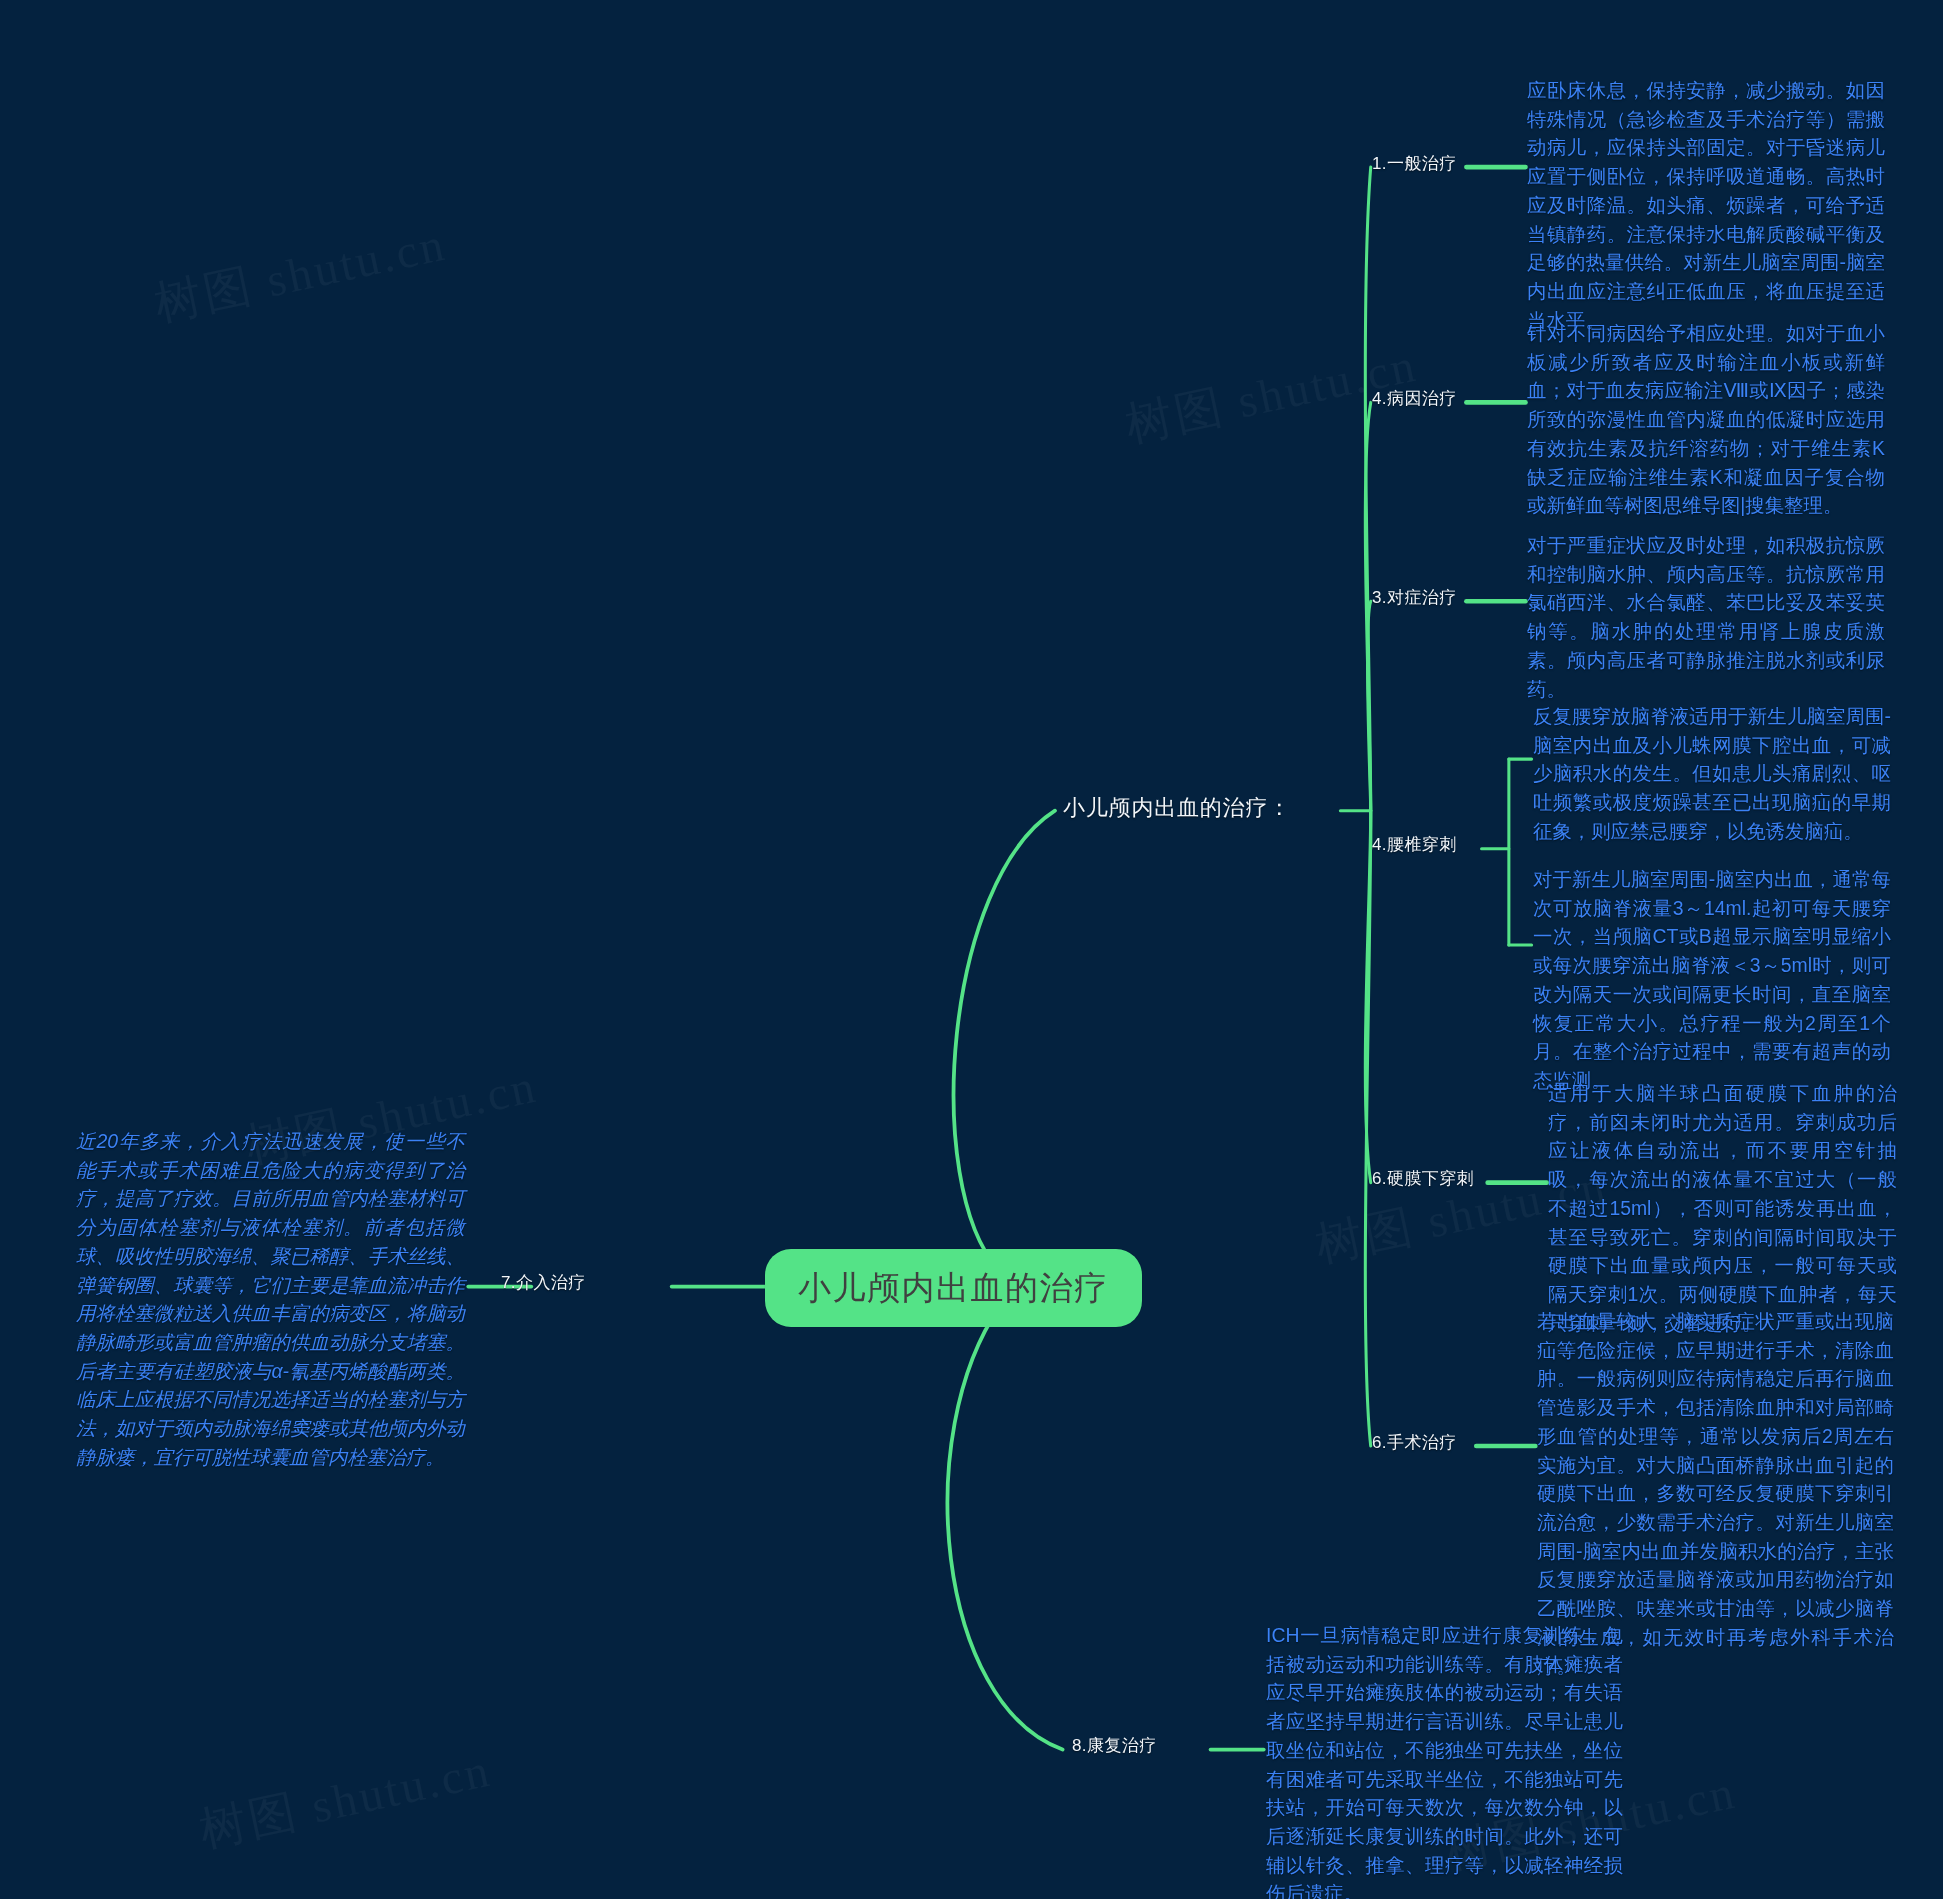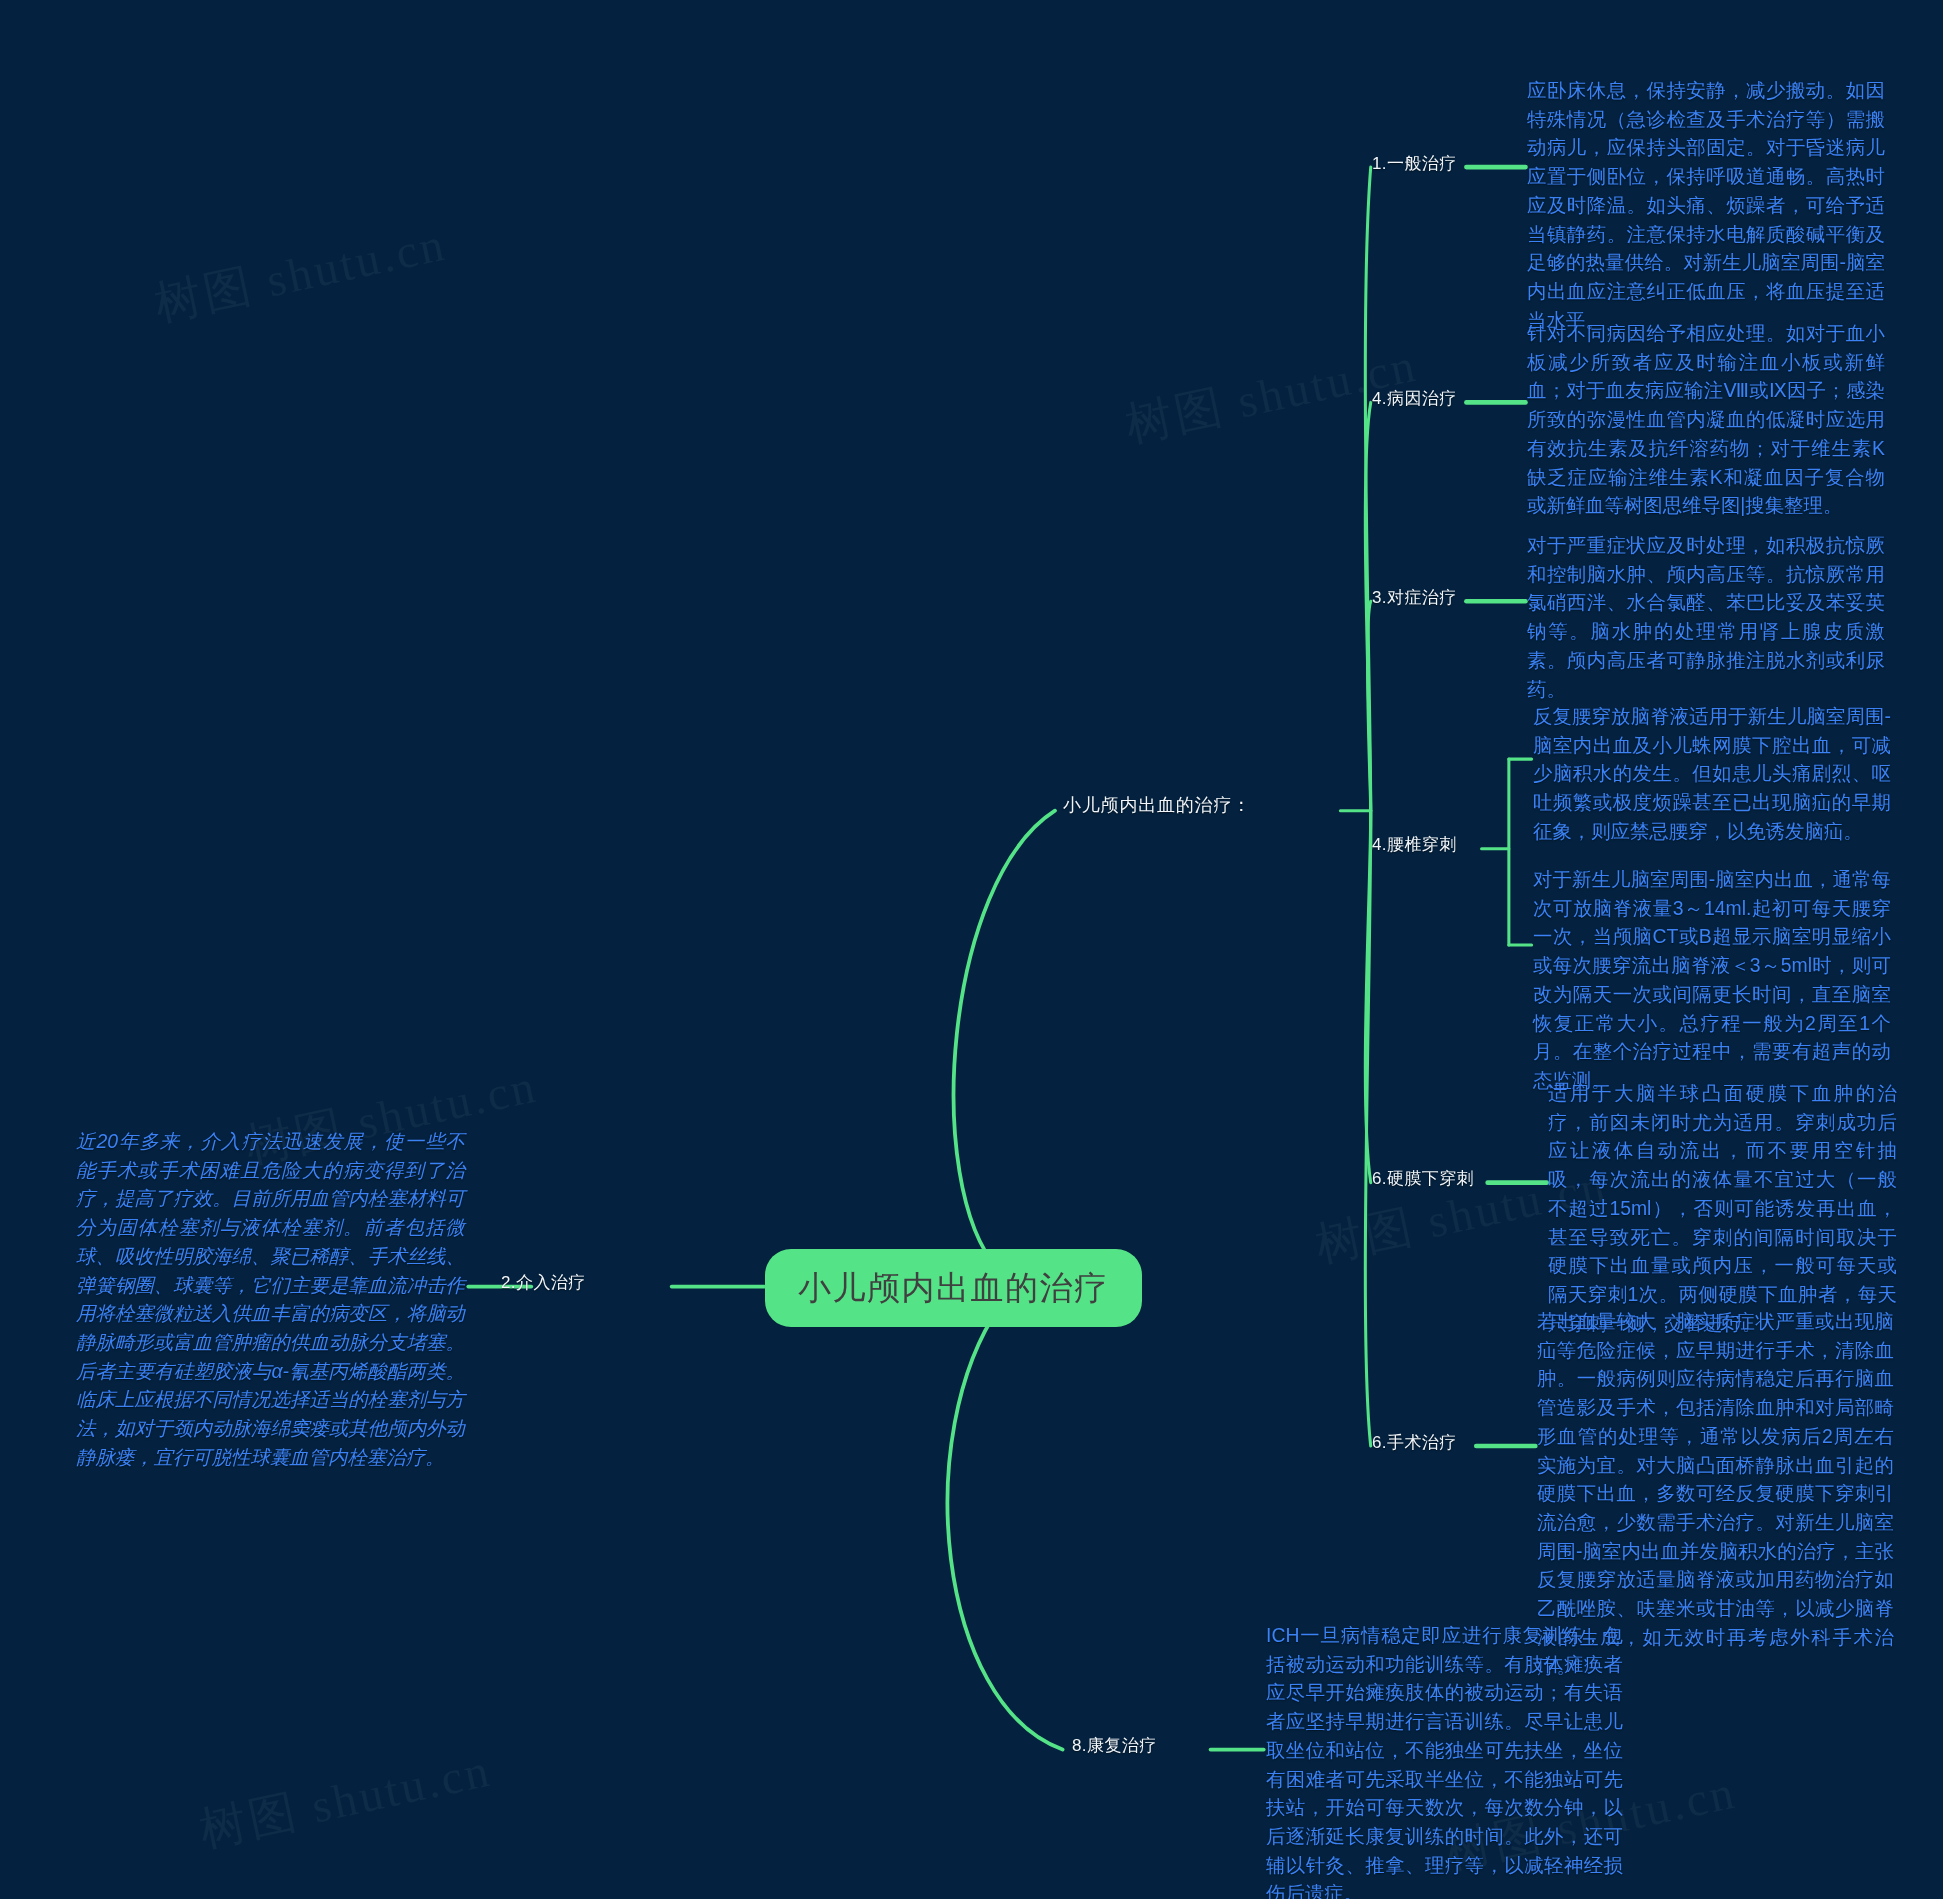--- a/index.html
+++ b/index.html
@@ -32,21 +32,21 @@
     color:#404040;
     border-radius:26px;
     padding:16.7px 33px;
     font-size:33px;
     letter-spacing:1.5px;
     white-space:nowrap;
     box-shadow:0 0 0 0.8px rgba(0,0,0,.05);
   }
   .mid-label{
     color:#f2f6fa;
-    font-size:18px;
+    font-size:22px;
     letter-spacing:0.8px;
     white-space:nowrap;
     text-shadow:0 0.8px 1.5px rgba(0,0,0,.55);
   }
   .branch-label{
     color:#f2f6fa;
     font-size:17px;
     letter-spacing:0.4px;
     white-space:nowrap;
     text-shadow:0 0.8px 1.5px rgba(0,0,0,.55);
@@ -111,21 +111,21 @@
   <div class="node root" style="left:765px;top:1249px;">小儿颅内出血的治疗</div>
 
   <div class="node mid-label" style="left:1063px;top:793px;">小儿颅内出血的治疗：</div>
 
   <div class="node branch-label" style="left:1372px;top:152px;">1.一般治疗</div>
   <div class="node branch-label" style="left:1372px;top:387px;">4.病因治疗</div>
   <div class="node branch-label" style="left:1372px;top:586px;">3.对症治疗</div>
   <div class="node branch-label" style="left:1372px;top:833px;">4.腰椎穿刺</div>
   <div class="node branch-label" style="left:1372px;top:1167px;">6.硬膜下穿刺</div>
   <div class="node branch-label" style="left:1372px;top:1431px;">6.手术治疗</div>
-  <div class="node branch-label" style="left:501px;top:1271px;">2.介入治疗</div>
+  <div class="node branch-label" style="left:501px;top:1271px;">7.介入治疗</div>
   <div class="node branch-label" style="left:1072px;top:1734px;">8.康复治疗</div>
 
   <div class="node leaf-text" style="left:1527px;top:76px;width:358px;">应卧床休息，保持安静，减少搬动。如因特殊情况（急诊检查及手术治疗等）需搬动病儿，应保持头部固定。对于昏迷病儿应置于侧卧位，保持呼吸道通畅。高热时应及时降温。如头痛、烦躁者，可给予适当镇静药。注意保持水电解质酸碱平衡及足够的热量供给。对新生儿脑室周围-脑室内出血应注意纠正低血压，将血压提至适当水平。</div>
 
   <div class="node leaf-text" style="left:1527px;top:319px;width:358px;">针对不同病因给予相应处理。如对于血小板减少所致者应及时输注血小板或新鲜血；对于血友病应输注Ⅷ或Ⅸ因子；感染所致的弥漫性血管内凝血的低凝时应选用有效抗生素及抗纤溶药物；对于维生素K缺乏症应输注维生素K和凝血因子复合物或新鲜血等树图思维导图|搜集整理。</div>
 
   <div class="node leaf-text" style="left:1527px;top:531px;width:358px;">对于严重症状应及时处理，如积极抗惊厥和控制脑水肿、颅内高压等。抗惊厥常用氯硝西泮、水合氯醛、苯巴比妥及苯妥英钠等。脑水肿的处理常用肾上腺皮质激素。颅内高压者可静脉推注脱水剂或利尿药。</div>
 
   <div class="node leaf-text" style="left:1533px;top:702px;width:358px;">反复腰穿放脑脊液适用于新生儿脑室周围-脑室内出血及小儿蛛网膜下腔出血，可减少脑积水的发生。但如患儿头痛剧烈、呕吐频繁或极度烦躁甚至已出现脑疝的早期征象，则应禁忌腰穿，以免诱发脑疝。</div>
 

